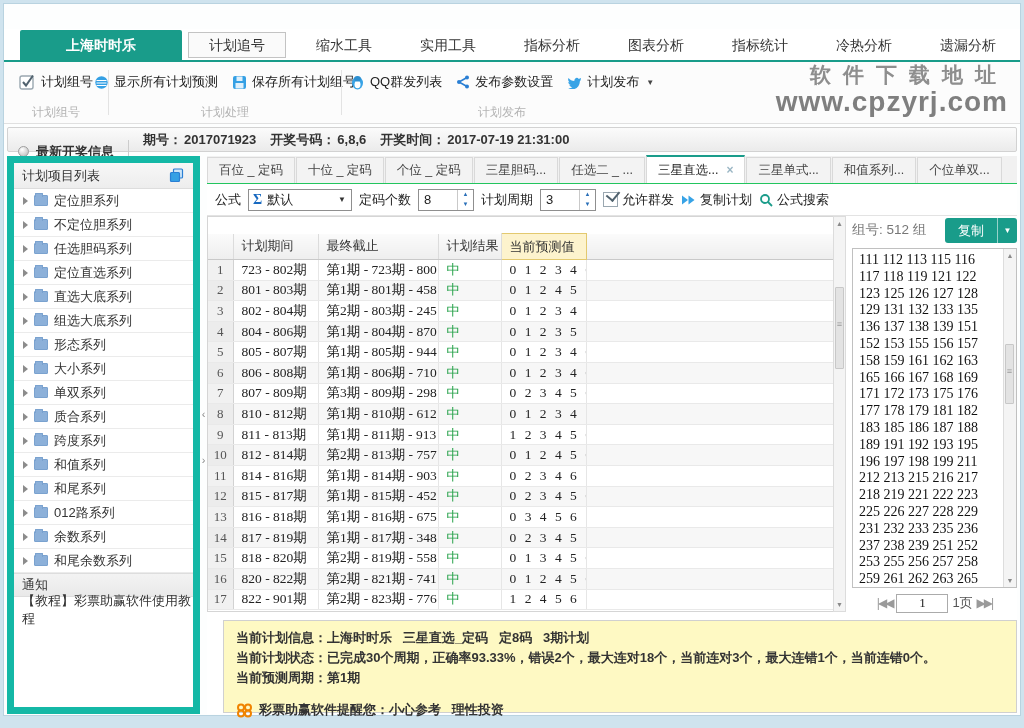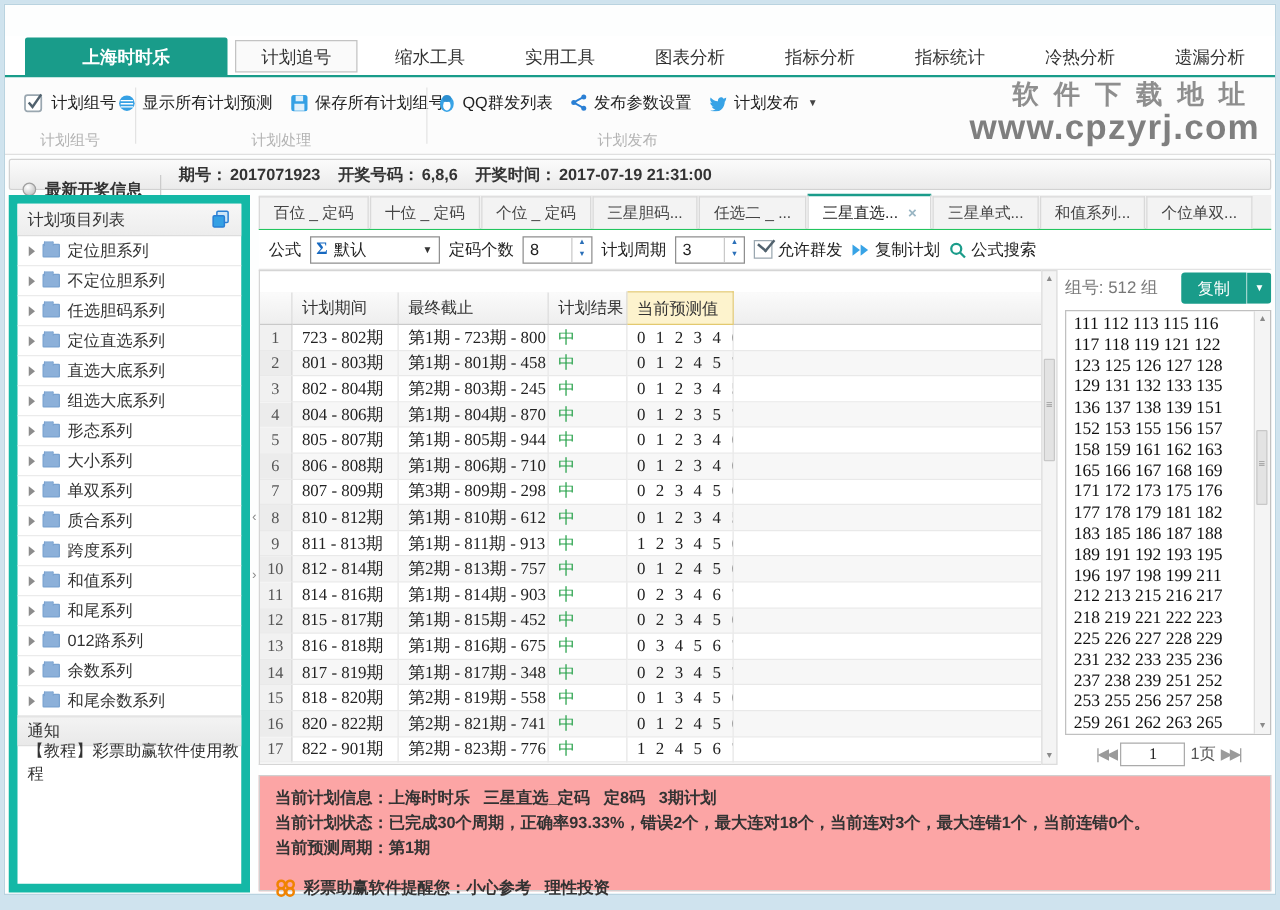--- a/index.html
+++ b/index.html
@@ -110,21 +110,21 @@
 #rp-copy .dd { background:#199c8a; color:#fff; width:20px; text-align:center; font-size:8px; line-height:25px; border-left:1px solid rgba(255,255,255,.55); border-radius:0 3px 3px 0; }
 #rp-box { position:absolute; left:0; top:32px; right:0; height:340px; border:1px solid #c0c0c0; background:#fff; }
 #rp-lines { position:absolute; left:6px; top:3px; right:15px; bottom:0; overflow:hidden; font-family:"Liberation Serif","DejaVu Serif",serif; font-size:14px; color:#111; line-height:16.8px; white-space:nowrap; }
 #rp-scroll { right:0px; top:0px; height:338px; border:none; border-left:1px solid #ddd; }
 #rp-page { position:absolute; left:0; top:376px; right:0; height:22px; display:flex; align-items:center; justify-content:center; gap:4px; color:#9a9a9a; font-size:13px; }
 .pg-arrow { color:#9a9a9a; font-size:12px; letter-spacing:-2px; cursor:default; }
 #pg-input { width:52px; height:19px; border:1px solid #ababab; text-align:center; font-size:13px; font-family:"Liberation Serif",serif; color:#222; }
 #pg-total { color:#555; }
 
 
-#statuspanel { position:absolute; left:0; top:464px; right:0; height:93px; border:1px solid #d0d0d0; background:#fca5a5; padding:7px 12px; }
+#statuspanel { position:absolute; left:16px; top:464px; right:0; height:93px; border:1px solid #d0d0d0; background:#fef9c3; padding:7px 12px; }
 .st-line { font-size:13px; font-weight:bold; color:#333; line-height:20px; white-space:pre-wrap; }
 #st-reminder { display:flex; align-items:center; gap:6px; margin-top:12px; }
 .knot { width:17px; height:15px; }
 </style>
 </head>
 <body>
 
 <div class="frame"></div>
 
 <div id="menubar">
@@ -167,22 +167,22 @@
     <div class="wc wc-close">✕</div>
   </div>
 </div>
 
 <div id="tabrow">
 
 <div class="main-tab active">上海时时乐</div>
     <div class="main-tab boxed">计划追号</div>
     <div class="main-tab">缩水工具</div>
     <div class="main-tab">实用工具</div>
+    <div class="main-tab">指标分析</div>
     <div class="main-tab">图表分析</div>
-    <div class="main-tab">指标分析</div>
     <div class="main-tab">指标统计</div>
     <div class="main-tab">冷热分析</div>
     <div class="main-tab">遗漏分析</div>
   </div>
 
 <div id="toolbar">
   <div class="tb-group" style="left:0;width:104px;">
     <div class="tb-row">
       <div class="tb-btn">
         <svg class="ic" width="17" height="17" viewBox="0 0 17 17">

